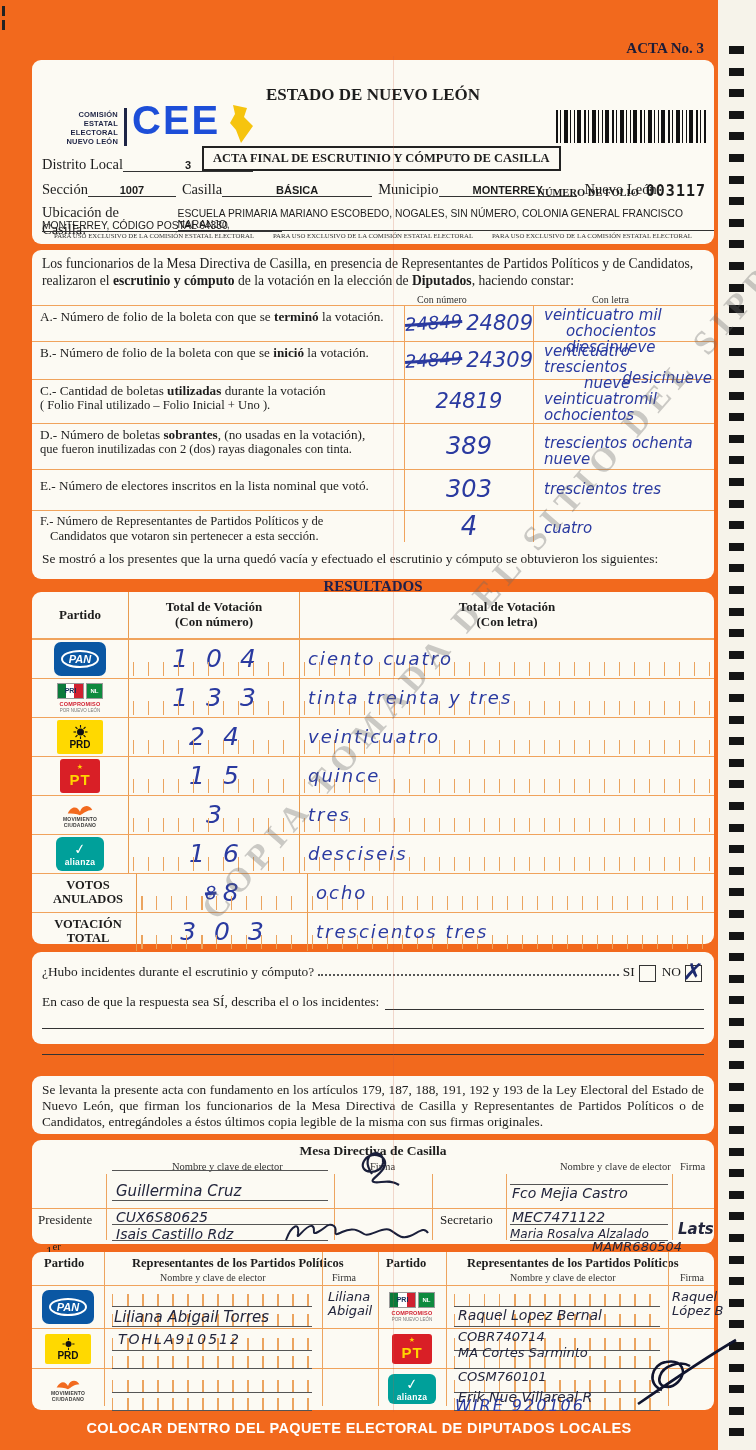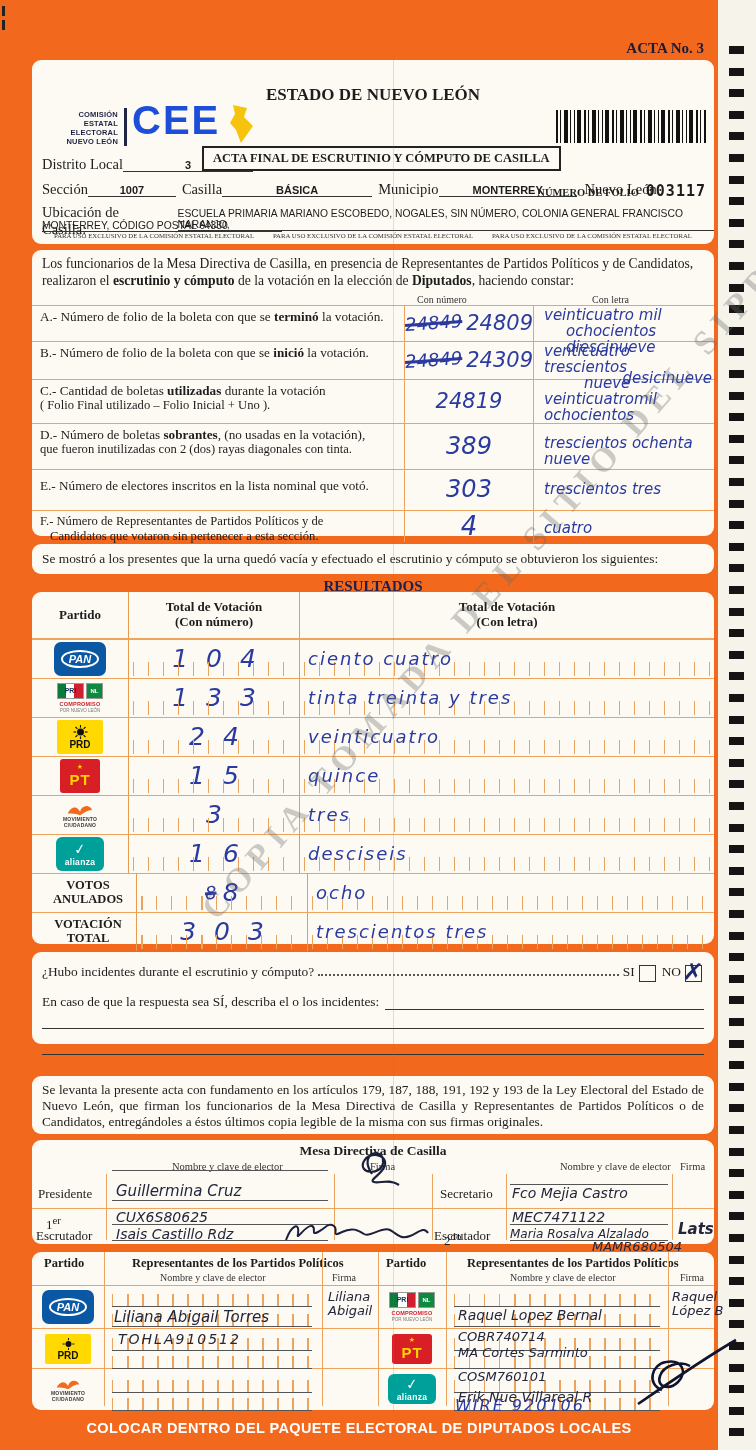--- a/index.html
+++ b/index.html
@@ -45,21 +45,21 @@
       #111 18px 19px,transparent 19px 21px,#111 21px 25px,transparent 25px 28px);}
   .folio{position:absolute;right:8px;top:90px;display:flex;align-items:baseline;gap:7px;}
   .folio-l{font:700 10.5px "Liberation Serif",serif;}
   .folio-v{font:700 15px "DejaVu Sans Mono",monospace;letter-spacing:1px;margin-top:32px;}
   .hline{position:absolute;left:10px;font:14.5px "Liberation Serif",serif;display:flex;align-items:baseline;}
   .fval{font:700 11px "Liberation Sans",sans-serif;text-align:center;}
   .ubi-v{font:10.3px "Liberation Sans",sans-serif;}
   .uso{position:absolute;left:0;right:0;top:172px;display:flex;justify-content:space-between;
        padding:0 22px;font:6.8px "Liberation Serif",serif;color:#333;}
   
-  .p2{top:250px;height:286px;border-radius:9px;}
+  .p2{top:250px;height:329px;border-radius:9px;}
   .intro{padding:6px 10px 0;font:13.6px/1.22 "Liberation Serif",serif;}
   .scol-h{position:absolute;top:44px;font:10px "Liberation Serif",serif;color:#333;}
   .stable{position:absolute;left:0;top:55px;right:0;}
   .srow{display:flex;border-top:1px solid #f0a35c;align-items:stretch;}
   .sdesc{width:360px;padding:3px 4px 0 8px;font:13.2px/1.16 "Liberation Serif",serif;}
   .dline2{font:12.6px "Liberation Serif",serif;}
   .snum{width:128px;border-left:1px solid #f0a35c;border-right:1px solid #f0a35c;
         display:flex;align-items:center;justify-content:center;gap:4px;position:relative;}
   .sletra{flex:1;position:relative;padding:2px 4px 0 10px;}
   .snum .hw{font-size:21px;}
@@ -125,21 +125,21 @@
   .blank-ul{position:absolute;left:10px;right:10px;border-bottom:1.3px solid #333;}
   
   .p6{top:1076px;height:58px;padding:6px 10px;font:13.3px/1.22 "Liberation Serif",serif;
       box-sizing:border-box;text-align:justify;}
   
   .p7{top:1140px;height:104px;}
   .mtitle{position:absolute;top:3px;left:0;right:0;text-align:center;font:700 13.5px "Liberation Serif",serif;}
   .mhead{position:absolute;top:21px;font:10.5px "Liberation Serif",serif;color:#333;}
   .mrow-line{position:absolute;left:0;right:0;height:1px;background:#f0a35c;}
   .mvline{position:absolute;top:34px;bottom:4px;width:1px;background:#eda45f;}
-  .rolelbl{position:absolute;font:13px "Liberation Serif",serif;}
+  .rolelbl{position:absolute;font:13px "Liberation Serif",serif;margin-top:26px;}
   .wline{position:absolute;border-bottom:1px solid #555;}
   .mhw{position:absolute;font-size:14px;white-space:nowrap;z-index:3;}
   
   .p8{top:1252px;height:158px;}
   .rep-h1{position:absolute;top:4px;font:700 12.5px "Liberation Serif",serif;}
   .rep-h2{position:absolute;top:20px;font:10px "Liberation Serif",serif;color:#333;}
   .rep-vline{position:absolute;top:0;bottom:4px;width:1px;background:#eda45f;}
   .rep-hline{position:absolute;left:0;right:0;height:1px;background:#f0a35c;}
   .rep-party{position:absolute;display:flex;align-items:center;justify-content:center;}
   .rhw{position:absolute;font-size:14px;white-space:nowrap;z-index:3;}

